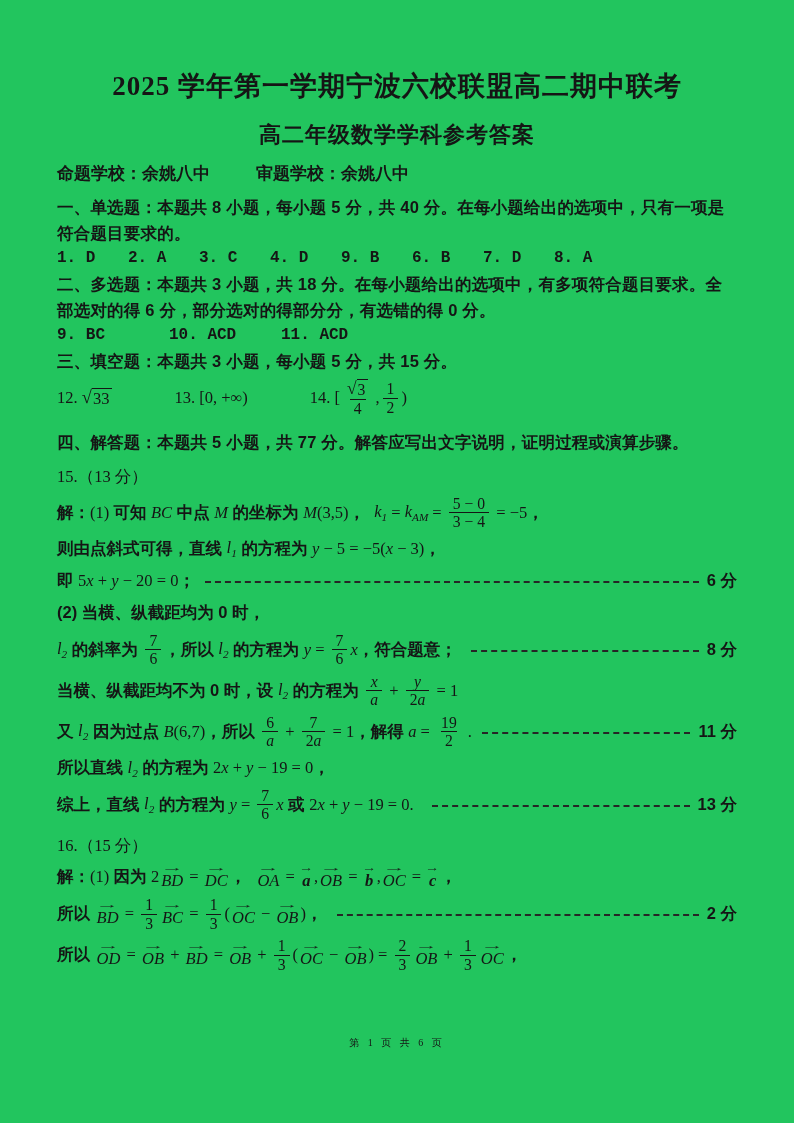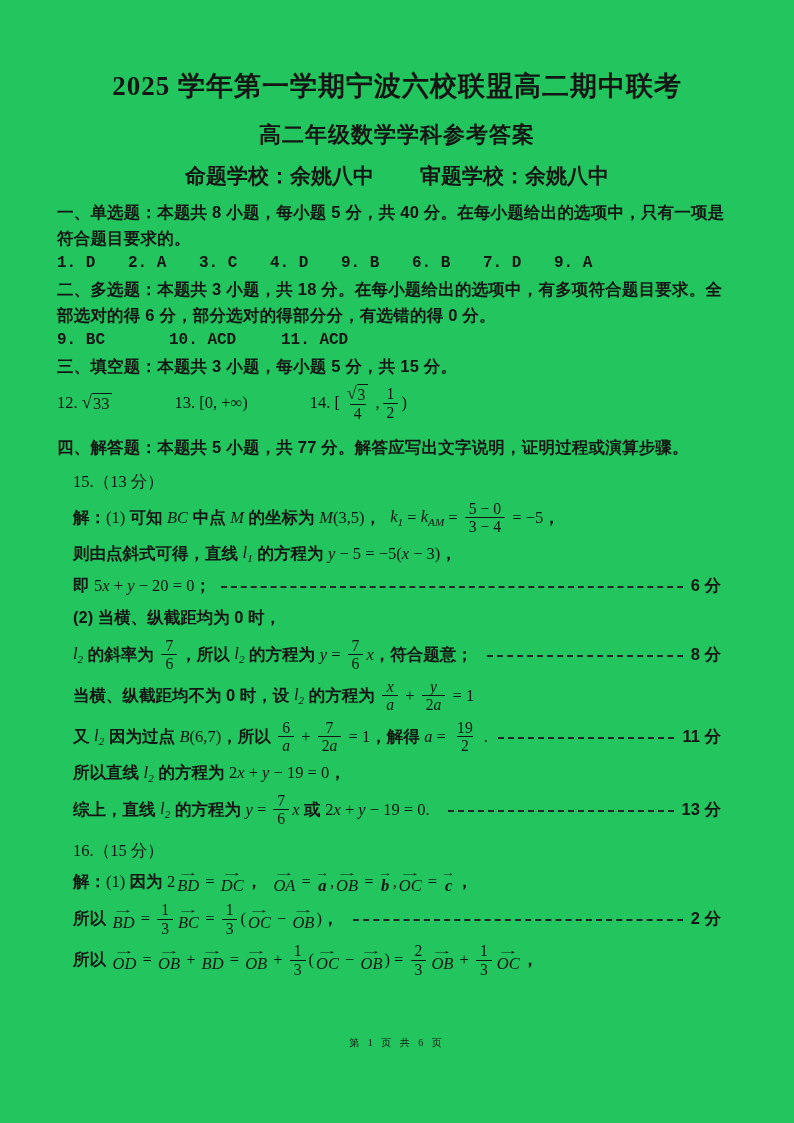--- a/index.html
+++ b/index.html
@@ -25,22 +25,22 @@
     font-family:"Liberation Sans", sans-serif;
     font-weight:700;
     font-size:22px;
     text-align:center;
     margin:16px 0 0 0;
     letter-spacing:1px;
   }
   .schools {
     font-family:"Liberation Sans", sans-serif;
     font-weight:700;
-    font-size:21px;
-    text-align:center;
+    font-size:17px;
+    text-align:left;
     margin:12px 0 10px 0;
   }
   .sgap { display:inline-block; width:46px; }
 
   .para {
     font-family:"Liberation Sans", sans-serif;
     font-weight:700;
     font-size:16.5px;
     line-height:1.55;
     margin:2px 0;
@@ -52,21 +52,21 @@
     font-weight:700;
     font-size:16px;
     margin:3px 0 5px 0;
   }
   .ans { flex:0 0 auto; white-space:pre; }
 
   .mline {
     display:flex;
     align-items:center;
     min-height:31px;
-    margin:1px 16px;
+    margin:1px 0;
     font-size:16.5px;
     white-space:pre;
   }
   .mline.fill { margin:0 0 10px 0; }
   .qhead { min-height:30px; margin-top:6px; }
 
   .rt  { font-family:"Liberation Sans", sans-serif; font-weight:700; white-space:pre; }
   .rm  { font-family:"Liberation Serif", serif; font-style:italic; white-space:pre; }
   .rmu { font-family:"Liberation Serif", serif; white-space:pre; }
   .rsub { font-size:0.68em; font-style:italic; font-family:"Liberation Serif", serif; }
@@ -132,21 +132,21 @@
   <div id="doc-body">
       <div class="para">一、单选题：本题共 8 小题，每小题 5 分，共 40 分。在每小题给出的选项中，只有一项是符合题目要求的。</div>
       <div class="answers">
         <span class="ans" style="width: 71px;">1. D</span>
         <span class="ans" style="width: 71px;">2. A</span>
         <span class="ans" style="width: 71px;">3. C</span>
         <span class="ans" style="width: 71px;">4. D</span>
         <span class="ans" style="width: 71px;">9. B</span>
         <span class="ans" style="width: 71px;">6. B</span>
         <span class="ans" style="width: 71px;">7. D</span>
-        <span class="ans" style="width: 71px;">9. A</span>
+        <span class="ans" style="width: 71px;">8. A</span>
       </div>
       <div class="para">二、多选题：本题共 3 小题，共 18 分。在每小题给出的选项中，有多项符合题目要求。全部选对的得 6 分，部分选对的得部分分，有选错的得 0 分。</div>
       <div class="answers">
         <span class="ans" style="width: 112px;">9. BC</span>
         <span class="ans" style="width: 112px;">10. ACD</span>
         <span class="ans" style="width: 112px;">11. ACD</span>
       </div>
       <div class="para">三、填空题：本题共 3 小题，每小题 5 分，共 15 分。</div>
       <div class="mline fill"><span class="rmu">12. </span><span class="sqrt"><span class="rad">√</span><span class="radbody">33</span></span><span class="gap" style="display: inline-block; width: 62px;"></span><span class="rmu">13. [0, +∞)</span><span class="gap" style="display: inline-block; width: 62px;"></span><span class="rmu">14. [</span><span class="frac"><span class="num"><span class="sqrt"><span class="rad">√</span><span class="radbody">3</span></span></span><span class="den">4</span></span><span class="rmu">,</span><span class="frac"><span class="num">1</span><span class="den">2</span></span><span class="rmu">)</span></div>
       <div class="para">四、解答题：本题共 5 小题，共 77 分。解答应写出文字说明，证明过程或演算步骤。</div>

